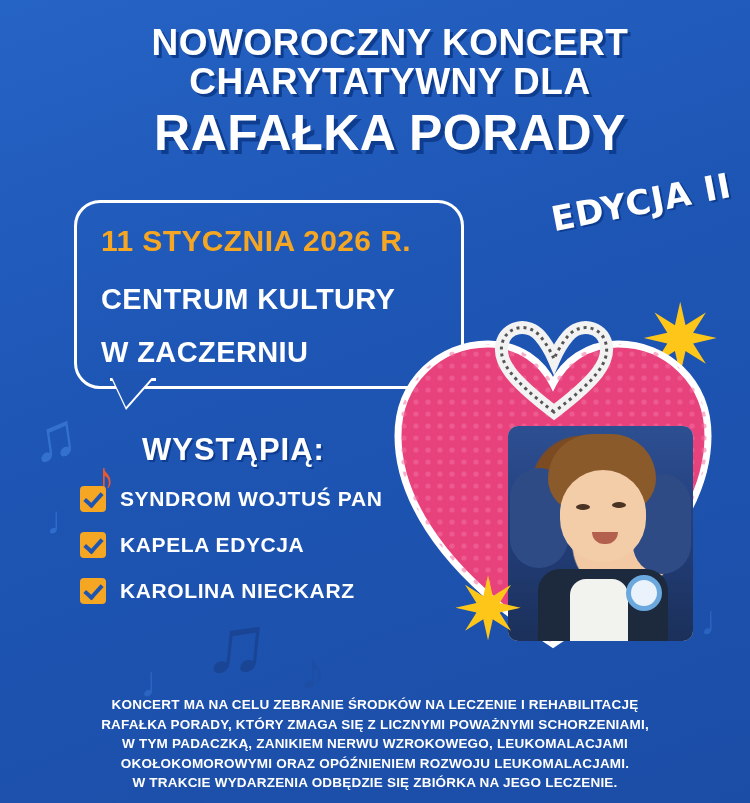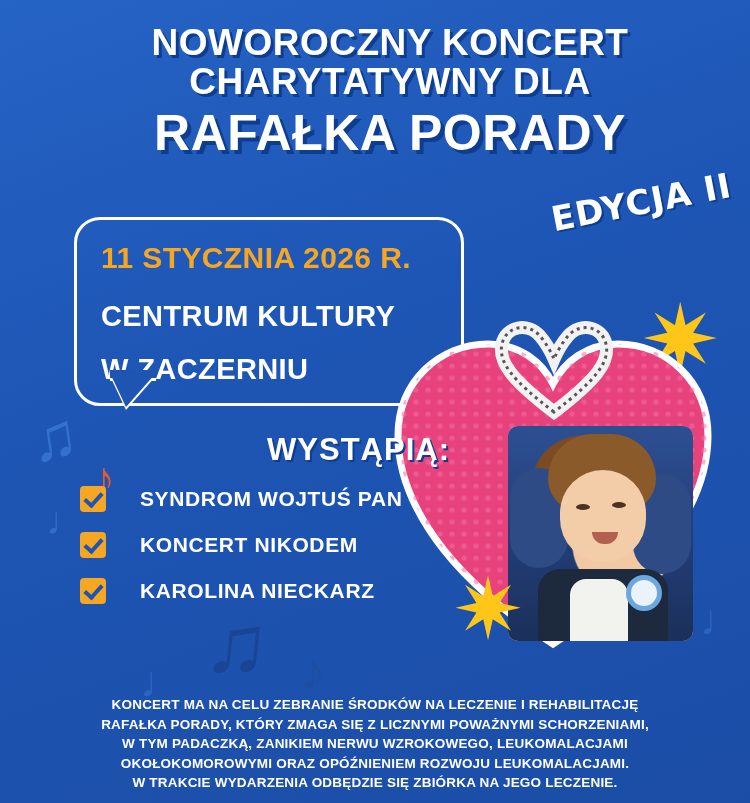--- a/index.html
+++ b/index.html
@@ -76,21 +76,21 @@
     transform: rotate(-11deg);
     text-shadow: 2px 2px 0 #0e3d8f;
     letter-spacing: 1px;
     font-family: "DejaVu Sans", sans-serif;
   }
 
   
   .bubble {
     position: absolute;
     left: 74px;
-    top: 217px;
+    top: 200px;
     width: 390px;
     min-height: 175px;
     border: 3px solid #ffffff;
     border-radius: 26px;
     box-sizing: border-box;
     padding: 20px 24px 16px 24px;
     background: transparent;
   }
   .bubble-tail {
     position: absolute;
@@ -232,37 +232,35 @@
   }
   .star.s1 { left: 640px; top: 292px; font-size: 96px; }
   .star.s2 { left: 452px; top: 566px; font-size: 86px; }
 
   
   .performers {
     position: absolute;
     left: 70px;
     top: 432px;
     width: 380px;
-    text-align: right;
   }
   .performers-title {
     color: #ffffff;
     font-size: 31px;
     font-weight: 800;
     letter-spacing: 1px;
     margin-left: 72px;
     margin-bottom: 18px;
     text-shadow: 2px 2px 0 #0e3d8f;
   }
   .perf-item {
     display: flex;
     align-items: center;
     margin-bottom: 20px;
     margin-left: 10px;
-    gap: 20px;
   }
   .cbox {
     width: 26px;
     height: 26px;
     background: #f5a623;
     border-radius: 4px;
     margin-right: 14px;
     flex: 0 0 auto;
     position: relative;
   }
@@ -366,21 +364,21 @@
   <div class="performers">
     <div class="performers-title">WYSTĄPIĄ:</div>
 
     <div class="perf-item">
       <div class="cbox"></div>
       <div class="perf-label">SYNDROM WOJTUŚ PAN</div>
     </div>
 
     <div class="perf-item">
       <div class="cbox"></div>
-      <div class="perf-label">KONCERT NIKODEM</div>
+      <div class="perf-label">KAPELA EDYCJA</div>
     </div>
 
     <div class="perf-item">
       <div class="cbox"></div>
       <div class="perf-label">KAROLINA NIECKARZ</div>
     </div>
   </div>
 
   <div class="footer">
     <div>KONCERT MA NA CELU ZEBRANIE ŚRODKÓW NA LECZENIE I REHABILITACJĘ</div>

